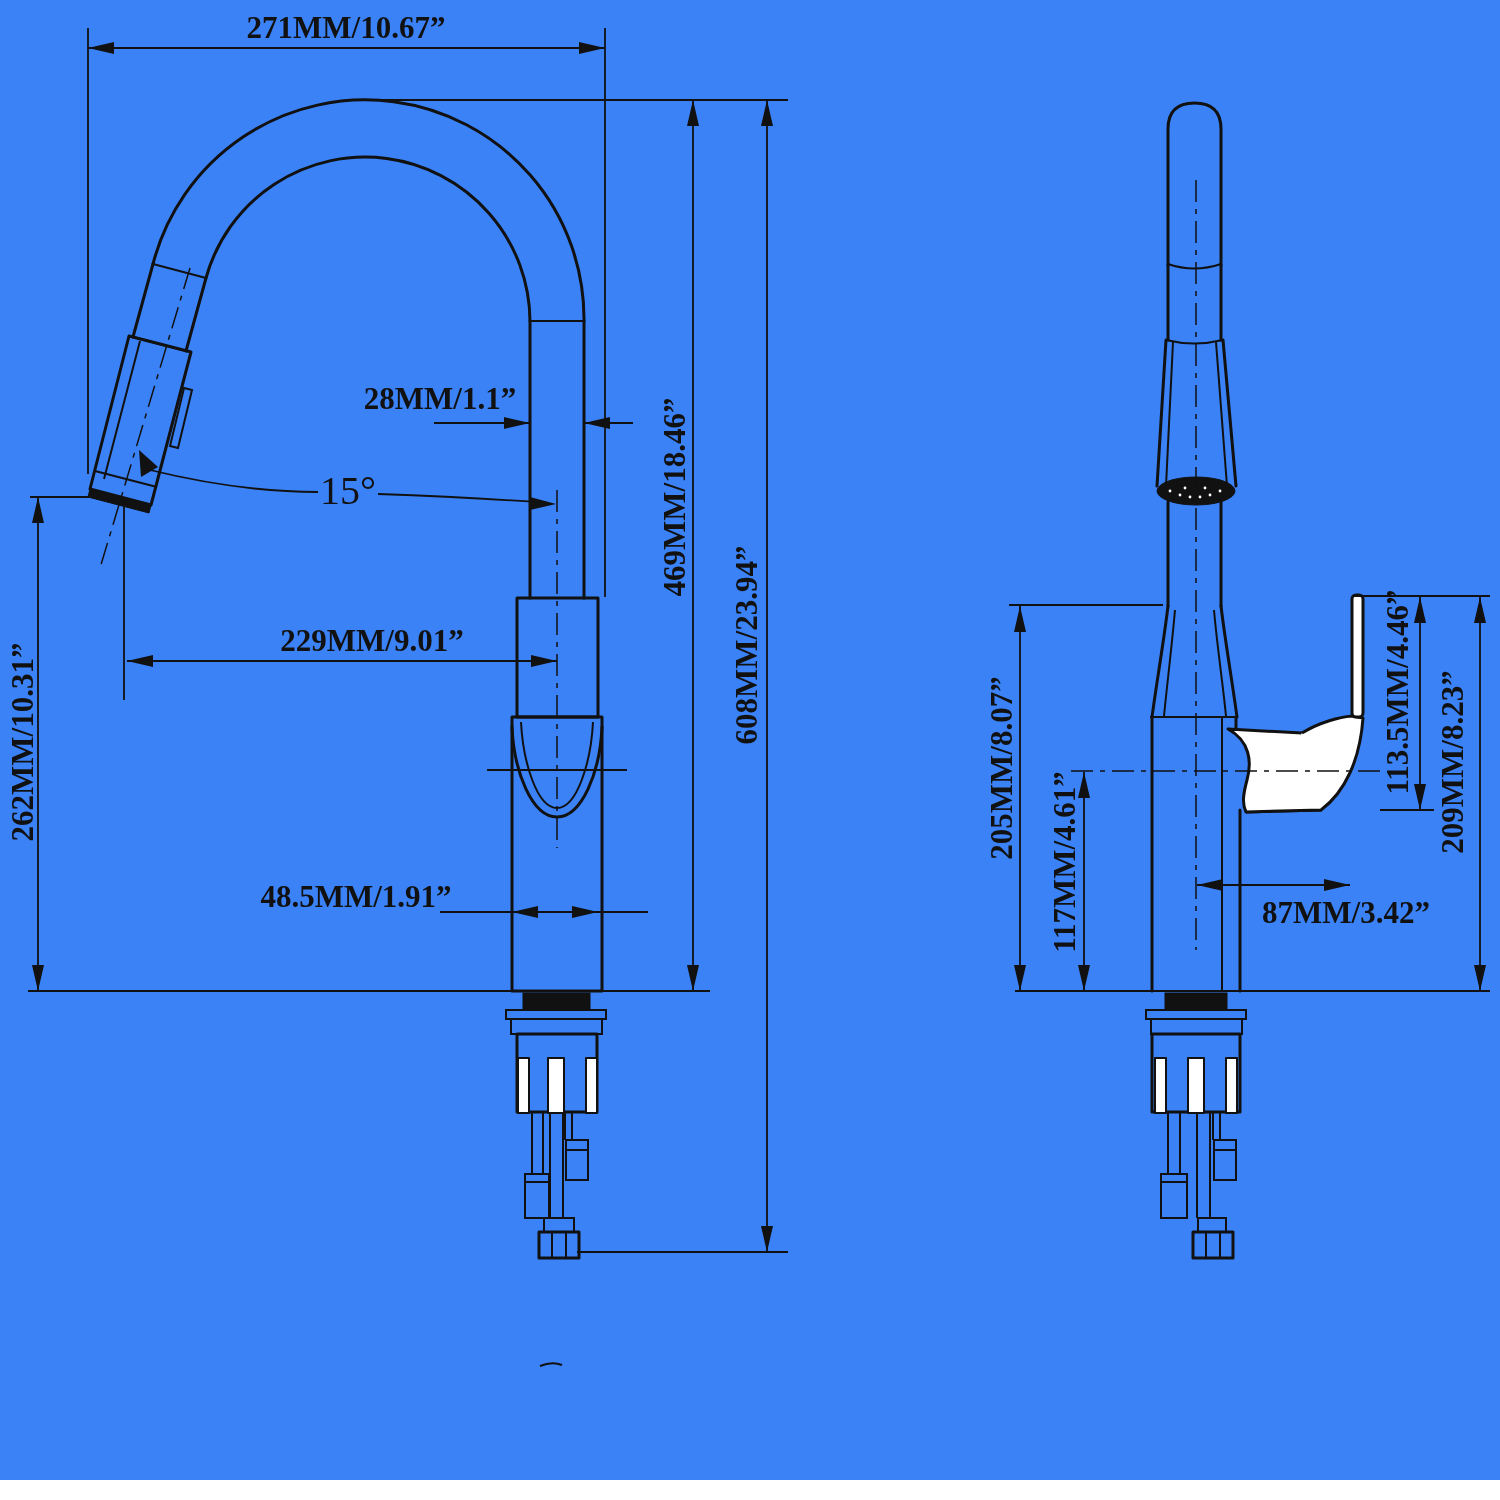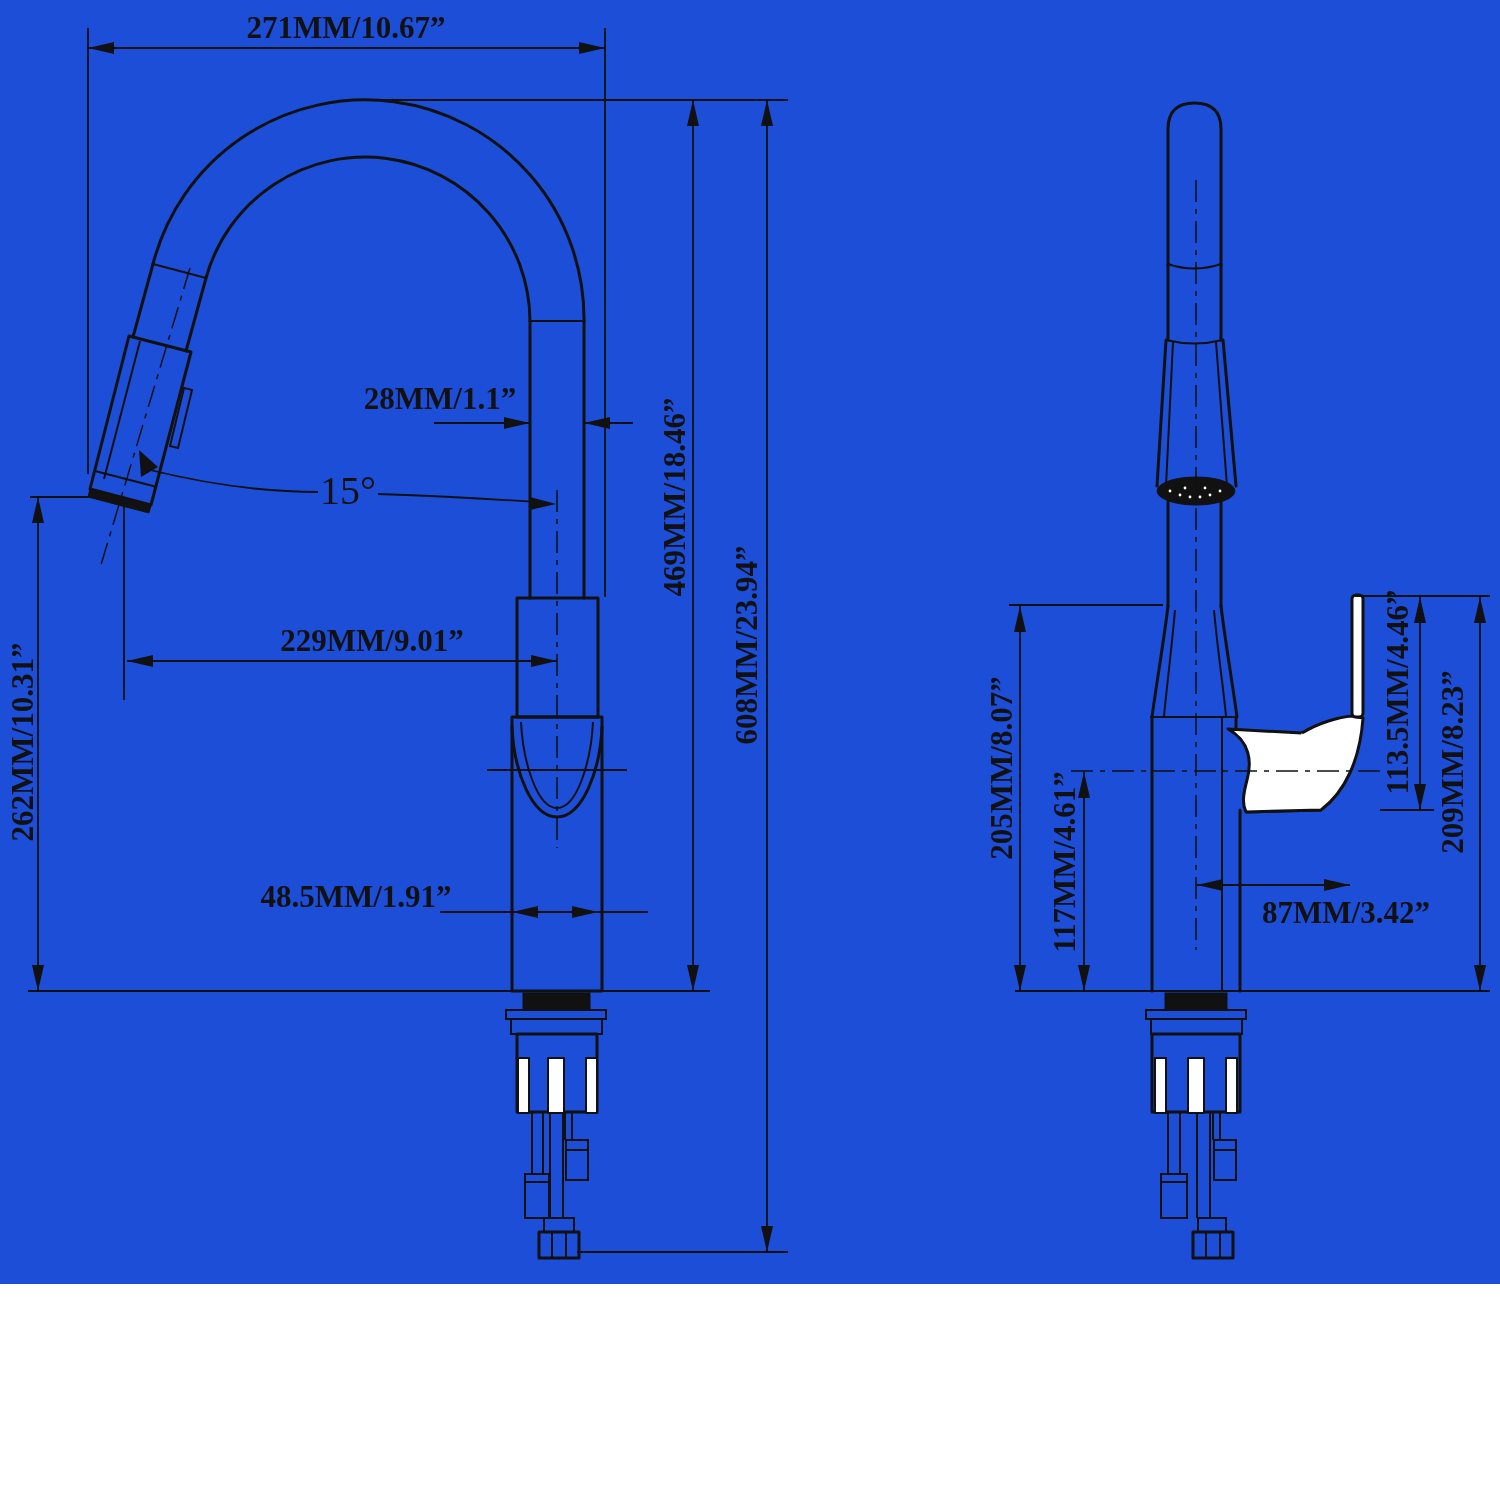--- a/index.html
+++ b/index.html
@@ -1,16 +1,16 @@
 <!DOCTYPE html>
 <html><head>
 <meta charset="utf-8">
 <style>
   html,body{margin:0;padding:0;background:#fff;}
-  .sheet{position:relative;width:1500px;height:1284px;background:#1d4ed8;overflow:hidden;}
+  .sheet{position:relative;width:1500px;height:1480px;background:#3b82f6;overflow:hidden;}
   svg{display:block;width:1500px;height:1500px;}
   .outline{fill:none;stroke:#111;stroke-width:3;stroke-linecap:round;stroke-linejoin:round;}
   .thin{fill:none;stroke:#111;stroke-width:2;stroke-linecap:butt;}
   .dim{fill:none;stroke:#111;stroke-width:1.8;}
   .cl{fill:none;stroke:#111;stroke-width:1.5;stroke-dasharray:22 7 5 7;}
   .arrow{fill:#111;stroke:none;}
   .solidfill{fill:#111;stroke:#111;stroke-width:1;}
   .whitefill{fill:#fff;stroke:#111;stroke-width:3;stroke-linejoin:round;}
   .dimtext{font-family:"Liberation Serif","DejaVu Serif",serif;font-weight:bold;font-size:31px;fill:#111;}
   .angletext{font-family:"Liberation Serif","DejaVu Serif",serif;font-weight:normal;font-size:40px;fill:#111;}

